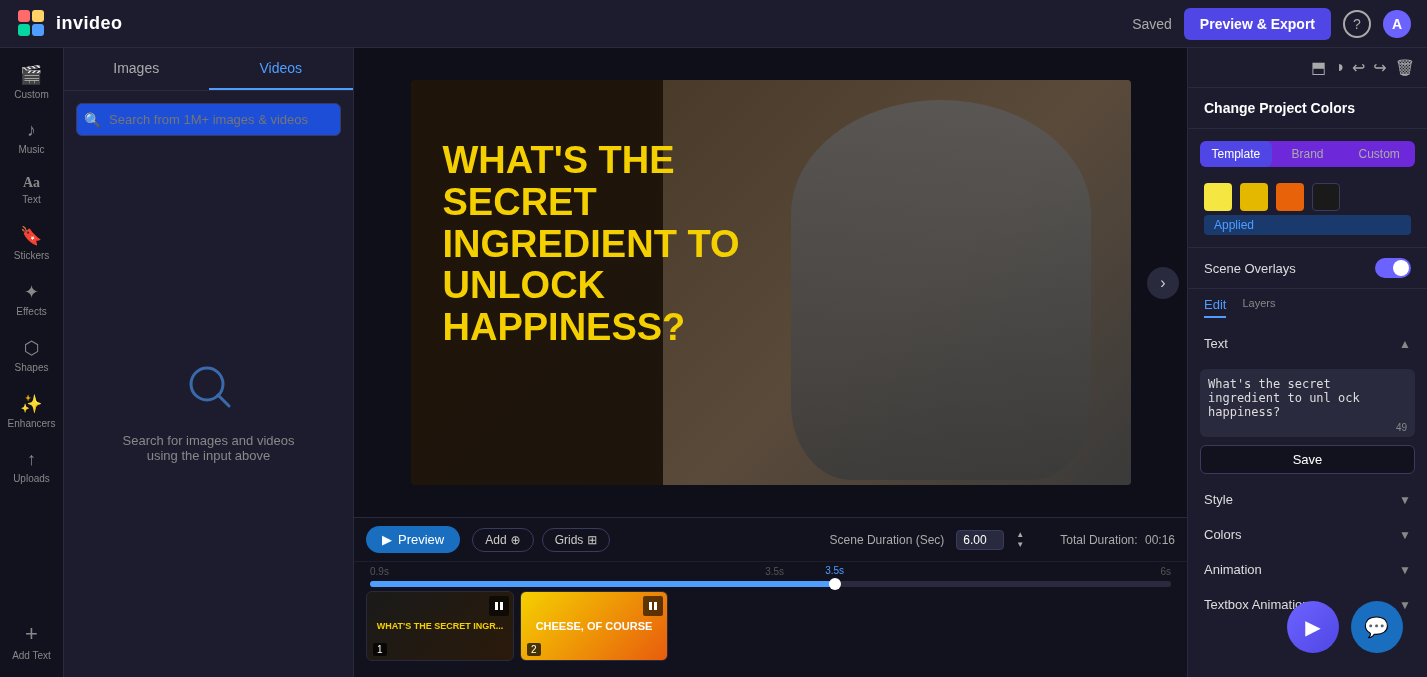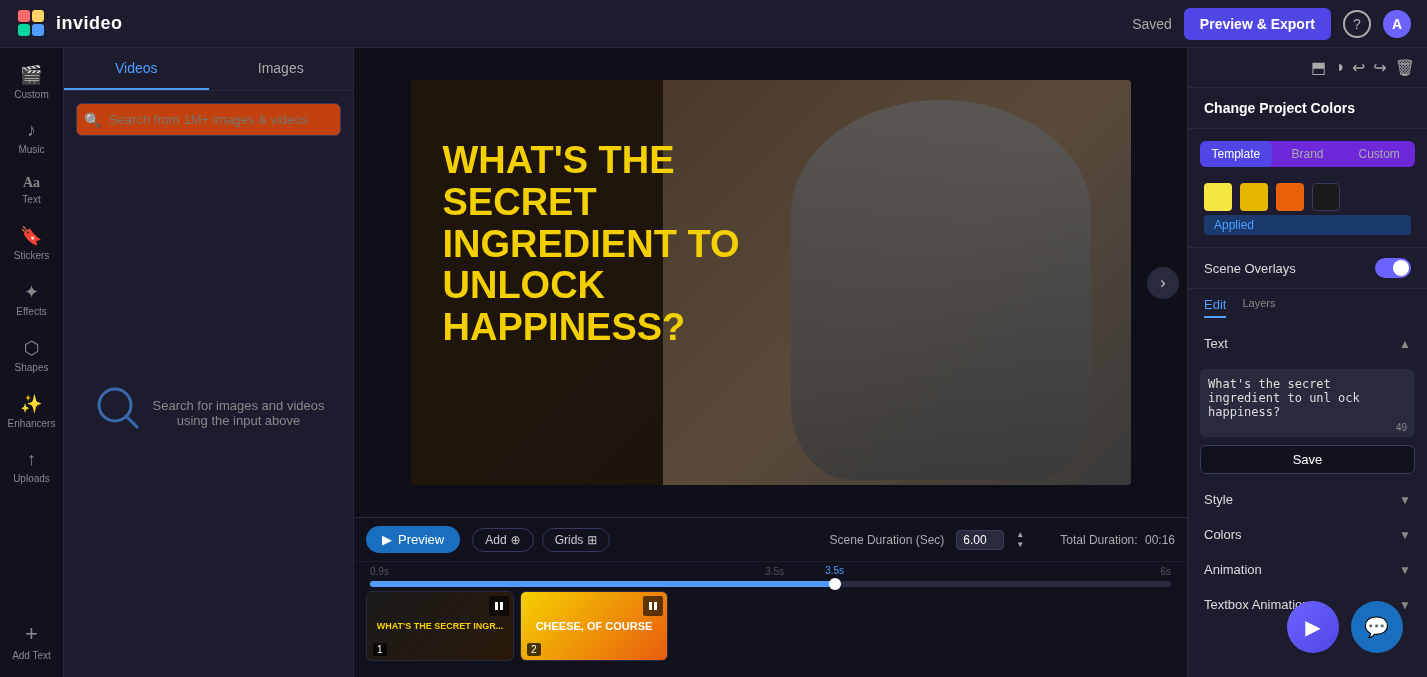--- a/index.html
+++ b/index.html
@@ -23,23 +23,23 @@
     .sidebar { width: 64px; background: #12121f; display: flex; flex-direction: column; align-items: center; padding: 8px 0; gap: 4px; flex-shrink: 0; border-right: 1px solid #2a2a3e; }
     .sidebar-item { display: flex; flex-direction: column; align-items: center; gap: 3px; padding: 8px 0; width: 100%; cursor: pointer; color: #888; font-size: 10px; }
     .sidebar-item .icon { font-size: 18px; }
 
     
     .media-panel { width: 290px; background: #1c1c2e; border-right: 1px solid #2a2a3e; display: flex; flex-direction: column; flex-shrink: 0; }
     .media-tabs { display: flex; border-bottom: 1px solid #2a2a3e; }
     .media-tab { flex: 1; text-align: center; padding: 12px; font-size: 14px; cursor: pointer; color: #aaa; border-bottom: 2px solid transparent; }
     .media-tab.active { color: #4f9eff; border-bottom: 2px solid #4f9eff; }
     .search-bar { margin: 12px; position: relative; }
-    .search-bar input { width: 100%; background: #c2410c; border: 1px solid #3a3a5e; border-radius: 6px; padding: 8px 8px 8px 32px; color: #ccc; font-size: 13px; outline: none; }
+    .search-bar input { width: 100%; background: #1d4ed8; border: 1px solid #3a3a5e; border-radius: 6px; padding: 8px 8px 8px 32px; color: #ccc; font-size: 13px; outline: none; }
     .search-bar .search-icon { position: absolute; left: 8px; top: 50%; transform: translateY(-50%); color: #888; font-size: 14px; }
-    .search-empty { display: flex; flex-direction: row; align-items: center; justify-content: center; flex: 1; gap: 12px; color: #888; font-size: 13px; text-align: center; padding: 20px; }
+    .search-empty { display: flex; flex-direction: column; align-items: center; justify-content: center; flex: 1; gap: 12px; color: #888; font-size: 13px; text-align: center; padding: 20px; }
     .search-empty-icon { font-size: 48px; color: #4f9eff; opacity: 0.6; }
 
     
     .canvas-area { flex: 1; display: flex; flex-direction: column; background: #0f0f1a; position: relative; }
     .canvas-wrapper { flex: 1; display: flex; align-items: center; justify-content: center; position: relative; overflow: hidden; padding: 20px; }
     .canvas-frame { width: 720px; height: 405px; position: relative; background: #000; border-radius: 4px; overflow: hidden; }
     .canvas-video-bg { width: 100%; height: 100%; background: linear-gradient(135deg, #2a1a0a 0%, #1a1a1a 50%, #0a0a2a 100%); position: relative; }
     .canvas-text-overlay { position: absolute; left: 32px; top: 60px; font-size: 38px; font-weight: 900; color: #f5d000; text-transform: uppercase; font-family: Impact, sans-serif; line-height: 1.1; max-width: 340px; }
     .chevron-btn { position: absolute; right: -16px; top: 50%; transform: translateY(-50%); width: 32px; height: 32px; background: #2a2a3e; border-radius: 50%; display: flex; align-items: center; justify-content: center; cursor: pointer; color: #ccc; z-index: 10; }
 
@@ -157,22 +157,22 @@
       <span>Uploads</span>
     </div>
     <div class="sidebar-item add-scene-item">
       <span class="icon" style="font-size:22px;">+</span>
       <span>Add Text</span>
     </div>
   </div>
 
   <div class="media-panel">
     <div class="media-tabs">
+      <div class="media-tab">Images</div>
       <div class="media-tab active">Videos</div>
-      <div class="media-tab">Images</div>
     </div>
     <div class="search-bar">
       <span class="search-icon">🔍</span>
       <input type="text" placeholder="Search from 1M+ images &amp; videos" style="">
     </div>
     <div class="search-empty">
       <div class="search-empty-icon">
         <svg width="48" height="48" viewBox="0 0 48 48" fill="none">
           <circle cx="22" cy="22" r="16" stroke="#4f9eff" stroke-width="3"></circle>
           <line x1="33" y1="33" x2="44" y2="44" stroke="#4f9eff" stroke-width="3" stroke-linecap="round"></line>

